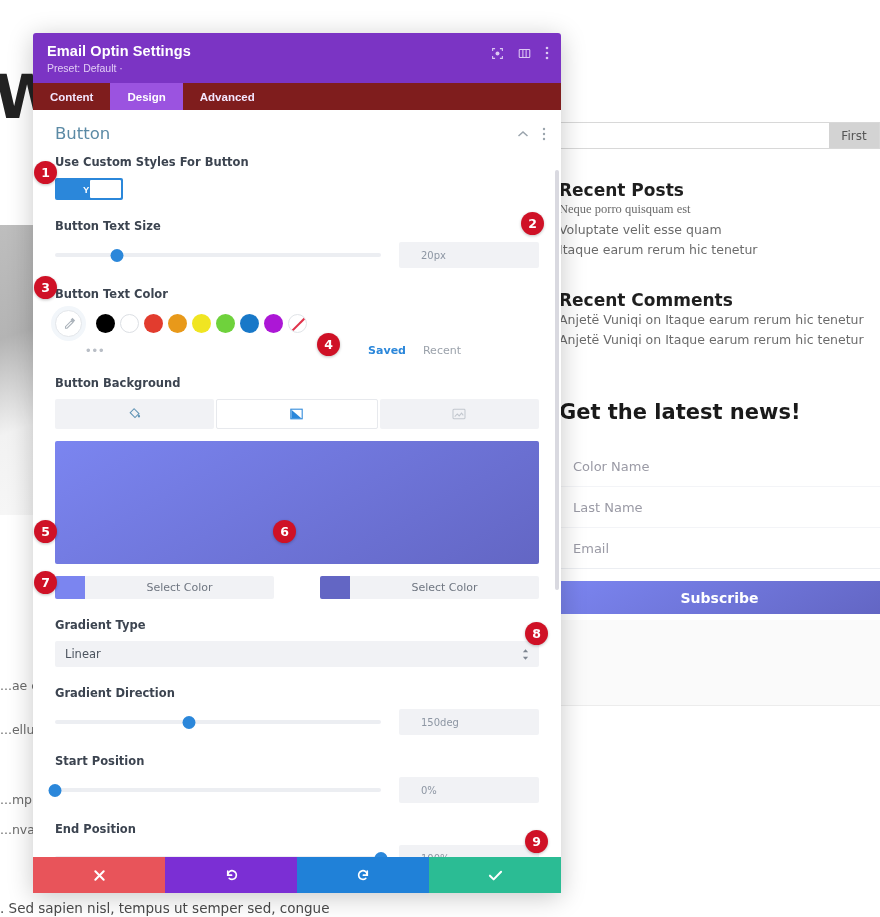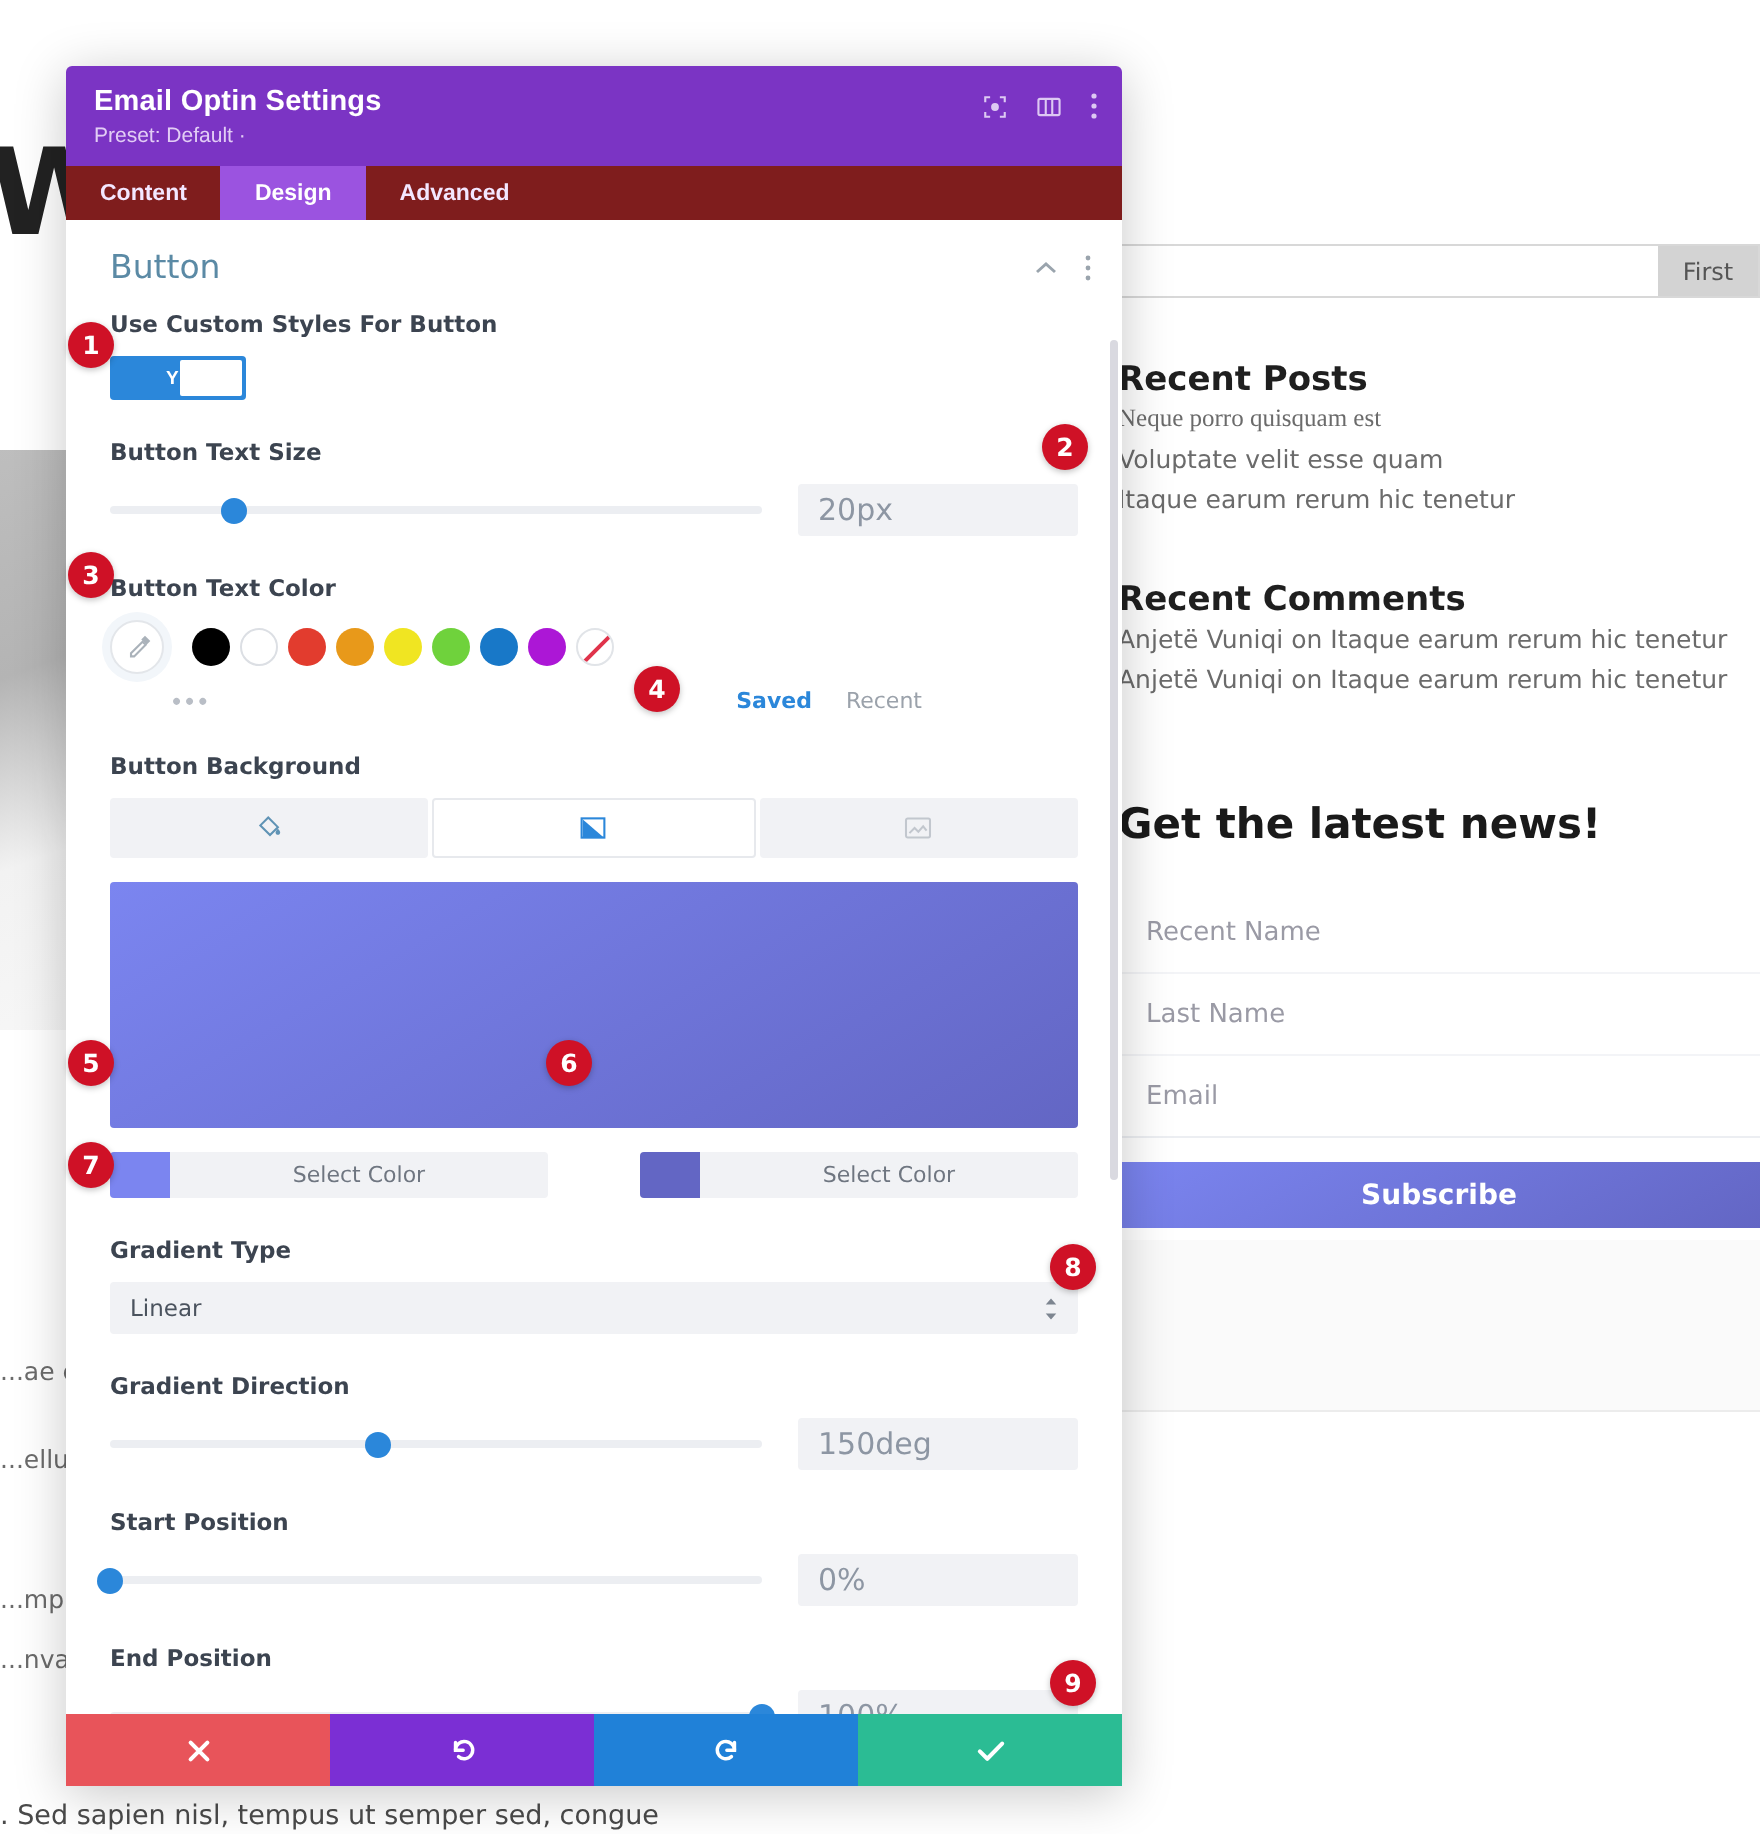--- a/index.html
+++ b/index.html
@@ -130,22 +130,22 @@
   .toggle-yes .tl { color: #fff; font-size: 9.5px; font-weight: 700; margin-left: 9px; letter-spacing: .4px; }
   .toggle-yes .knob { position: absolute; right: 2px; top: 2px; width: 31px; height: 18px; background: #fff; border-radius: 1px; }
 
   
   .slider-row { display: flex; align-items: center; gap: 18px; }
   .slider { position: relative; flex: 1; height: 16px; display: flex; align-items: center; }
   .slider .track { width: 100%; height: 4px; background: #eceef2; border-radius: 2px; }
   .slider .thumb { position: absolute; width: 13px; height: 13px; background: #2b87da; border-radius: 50%; transform: translateX(-50%); }
   .num-box {
     width: 140px; height: 26px; background: #f1f2f5; border-radius: 2px;
-    display: flex; align-items: center; padding: 0 10px;
-    font-size: 15px; color: #8d96a3; font-family: "DejaVu Sans", sans-serif;
+    display: flex; align-items: center; padding: 0 22px;
+    font-size: 10px; color: #8d96a3; font-family: "DejaVu Sans", sans-serif;
   }
 
   
   .palette { display: flex; align-items: center; gap: 5px; }
   .pick-btn {
     width: 27px; height: 27px; border-radius: 50%; background: #fff;
     border: 1px solid #e3e6ea; display: flex; align-items: center; justify-content: center;
     box-shadow: 0 0 0 4px #f2f6fa; margin-right: 9px; cursor: pointer;
   }
   .sw { width: 19px; height: 19px; border-radius: 50%; cursor: pointer; }
@@ -229,21 +229,21 @@
     <div class="bg-li" style="left:559px; top:202px;font-family:Liberation Serif, serif;">Neque porro quisquam est</div>
     <div class="bg-li" style="left:559px; top:222px;">Voluptate velit esse quam</div>
     <div class="bg-li" style="left:559px; top:242px;">Itaque earum rerum hic tenetur</div>
 
     <div class="bg-h3" style="left:559px; top:290px;">Recent Comments</div>
     <div class="bg-li" style="left:559px; top:312px;">Anjetë Vuniqi on Itaque earum rerum hic tenetur</div>
     <div class="bg-li" style="left:559px; top:332px;">Anjetë Vuniqi on Itaque earum rerum hic tenetur</div>
 
     <div class="optin">
       <div class="optin-title">Get the latest news!</div>
-      <div class="optin-field">Recent Name</div>
+      <div class="optin-field">Color Name</div>
       <div class="optin-gap"></div>
       <div class="optin-field">Last Name</div>
       <div class="optin-gap"></div>
       <div class="optin-field">Email</div>
       <button class="optin-btn">Subscribe</button>
     </div>
 
     <div class="bg-bottomblock"></div>
     <div class="bg-divider"></div>
 

